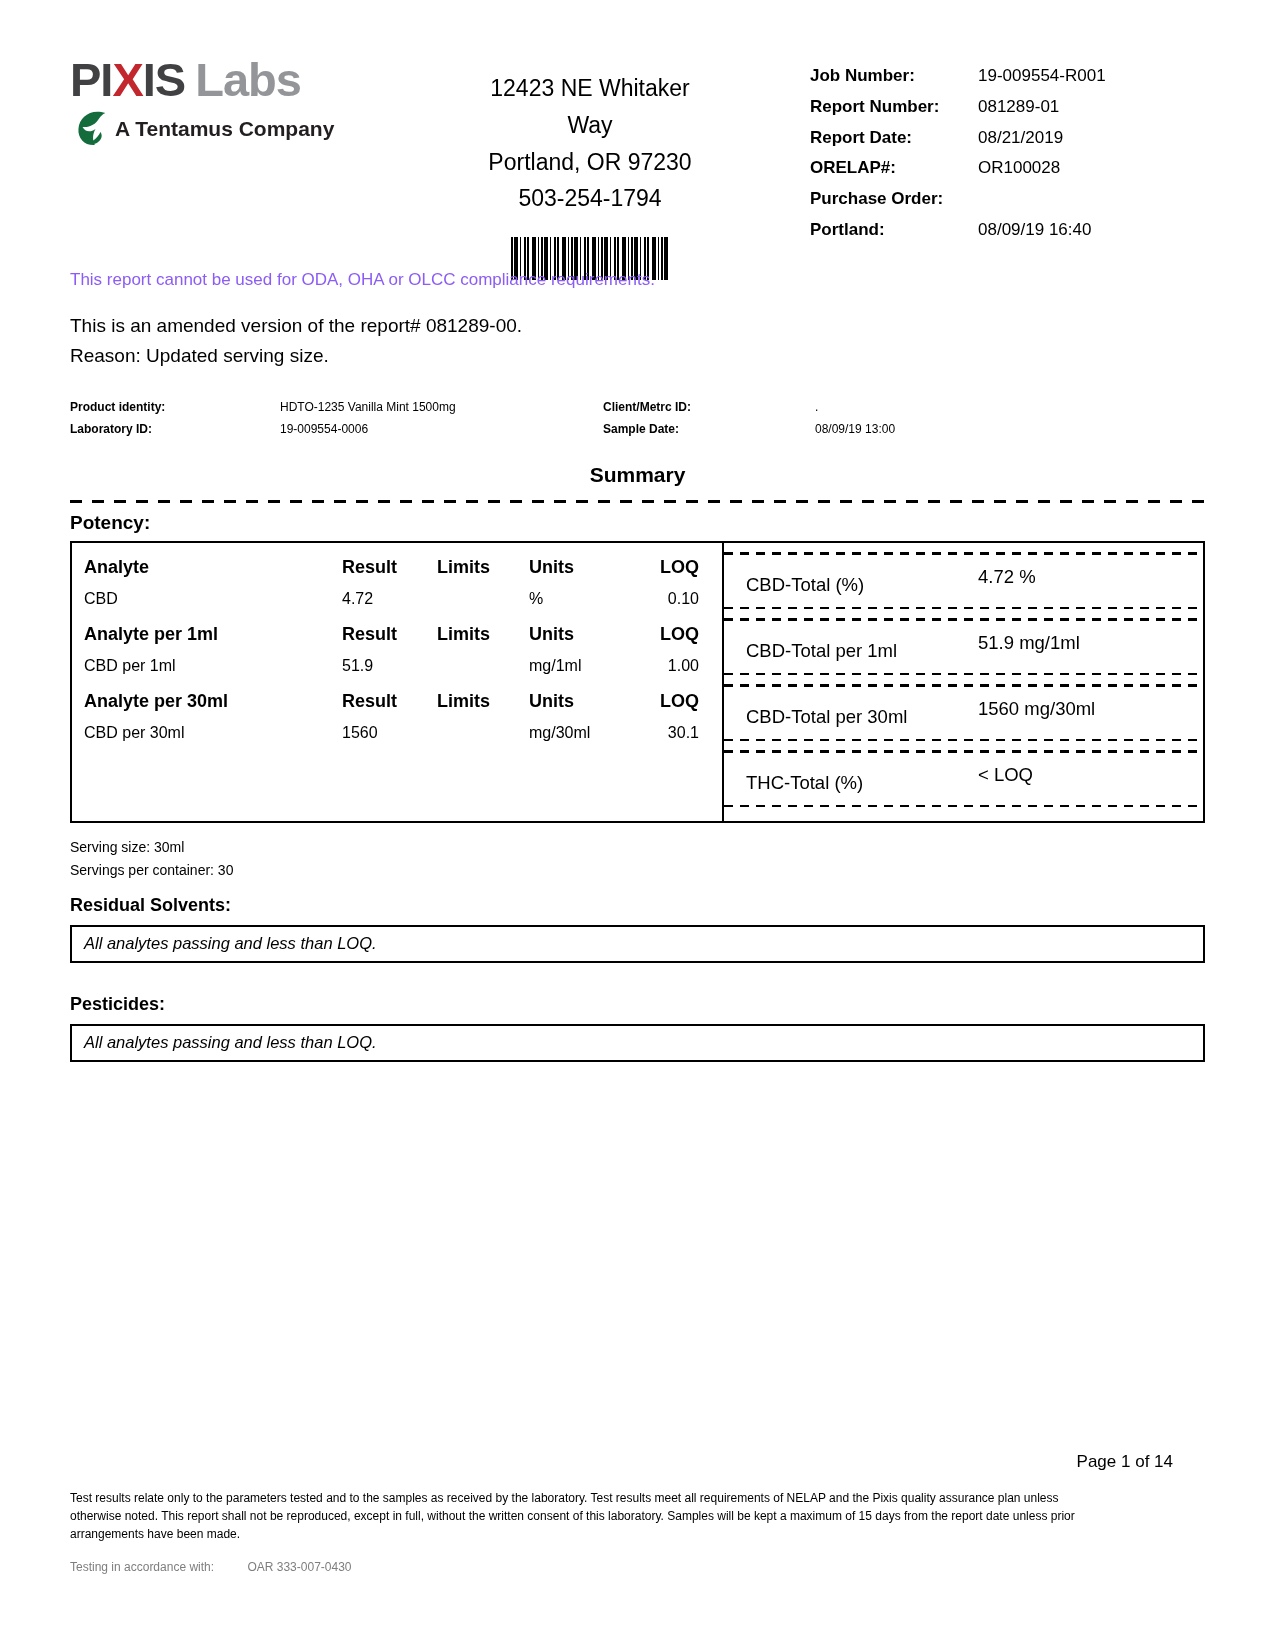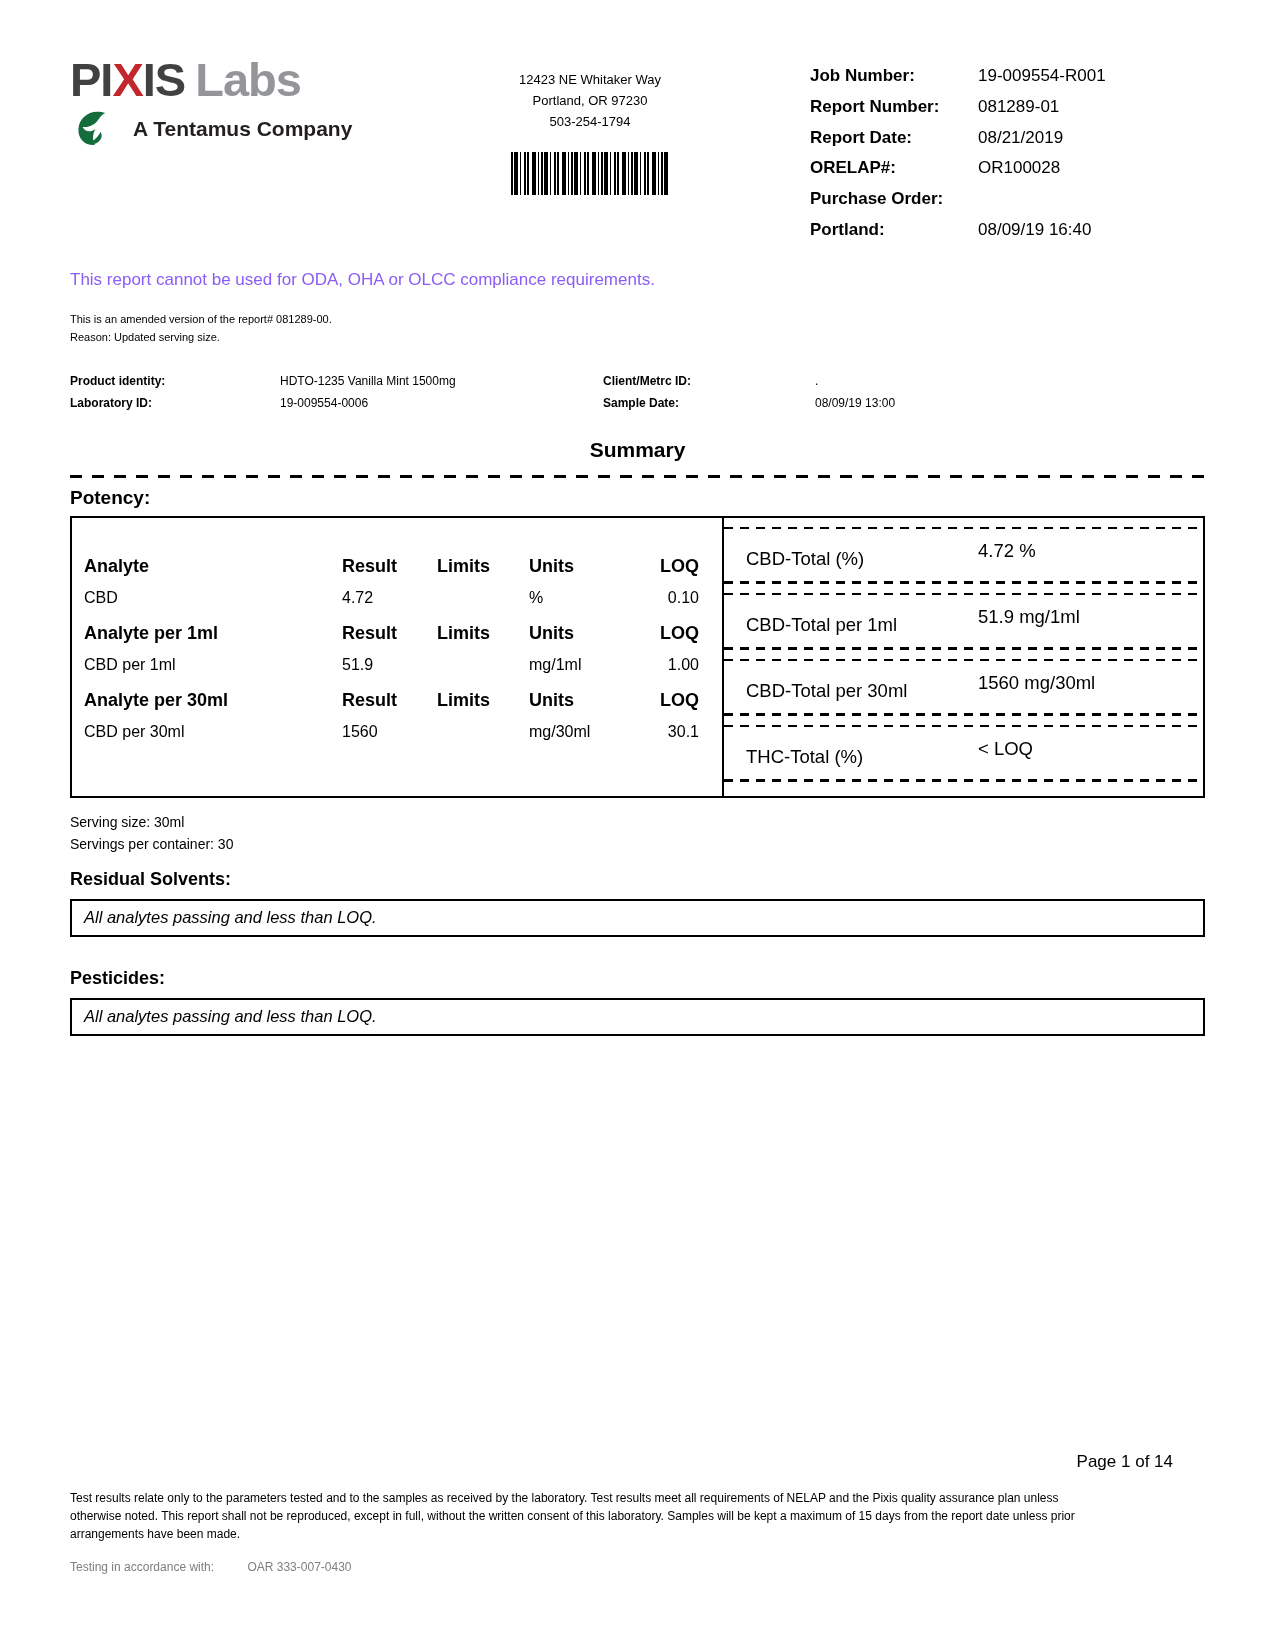--- a/index.html
+++ b/index.html
@@ -14,50 +14,50 @@
     padding:0 70px;
     overflow:hidden;
   }
   
   .hdr { display:flex; margin-top:56px; height:204px; }
   .logo { width:360px; }
   .logo-line1 { font-size:47px; font-weight:bold; letter-spacing:-1px; line-height:1; }
   .logo-line1 .pt1,.logo-line1 .pt3 { color:#414042; }
   .logo-line1 .pt2 { color:#c1272d; }
   .logo-line1 .pt4 { color:#939598; margin-left:10px; }
-  .logo-line2 { display:flex; align-items:center; gap:21px; margin-top:4px; margin-left:6px; }
+  .logo-line2 { display:flex; align-items:center; gap:3px; margin-top:4px; margin-left:6px; }
   .logo-line2 .tagline { font-size:21px; font-weight:bold; color:#231f20; }
-  .addr { width:250px; margin-left:35px; text-align:center; font-size:13px; line-height:1.6; padding-top:14px; }
+  .addr { width:250px; margin-left:35px; text-align:center; font-size:23px; line-height:1.6; padding-top:14px; }
   .barcode {
     width:158px; height:43px; margin:20px auto 0;
     background:repeating-linear-gradient(90deg,
       #000 0 2px, #fff 2px 3px, #000 3px 7px, #fff 7px 9px,
       #000 9px 10px, #fff 10px 13px, #000 13px 15px, #fff 15px 16px,
       #000 16px 18px, #fff 18px 21px, #000 21px 25px, #fff 25px 27px,
       #000 27px 28px, #fff 28px 30px);
   }
   .meta { margin-left:95px; padding-top:8px; flex:1; }
   .meta-grid { display:grid; grid-template-columns:168px 1fr; row-gap:7px; font-size:17px; line-height:1.4; }
   .meta-grid .lbl { font-weight:bold; }
   
   .warning { margin-top:10px; font-size:17px; color:#8b5cf6; }
-  .amended { margin-top:21px; font-size:11px; line-height:1.6; }
+  .amended { margin-top:21px; font-size:19px; line-height:1.6; }
   
   .sample { margin-top:27px; display:grid; grid-template-columns:210px 323px 212px 1fr; row-gap:5px; font-size:12px; line-height:1.4; }
   .sample .lbl { font-weight:bold; }
   
   .summary-title { margin-top:26px; text-align:center; font-size:21px; font-weight:bold; }
   .dashrule { margin-top:13px; height:3px;
     background:repeating-linear-gradient(90deg,#000 0 12px,transparent 12px 22px); }
   .potency-h { margin-top:9px; font-size:19px; font-weight:bold; }
   .pbox { margin-top:7px; display:flex; border:2px solid #000; height:282px; }
   .pbox-left { width:652px; border-right:2px solid #000; padding:10px 0 0 12px; }
   .agrid { display:grid; grid-template-columns:258px 95px 92px 98px 72px; }
   .agrid.head { font-size:18px; font-weight:bold; margin-top:16px; }
-  .agrid.head:first-child { margin-top:28px; }
+  .agrid.head:first-child { margin-top:4px; }
   .agrid.data { font-size:16px; margin-top:12px; }
   .agrid .loq { text-align:right; }
   .pbox-right { flex:1; padding:9px 0 0 0; }
   .total-row { margin-bottom:9px; }
   .dashline { height:2.5px;
     background:repeating-linear-gradient(90deg,#000 0 9px,transparent 9px 16px); }
   .total-content { display:flex; padding:11px 0 11px 22px; font-size:18.5px; }
   .total-label { width:232px;margin-top:8px; }
   
   .serving { margin-top:13px; font-size:14px; line-height:1.62; }

